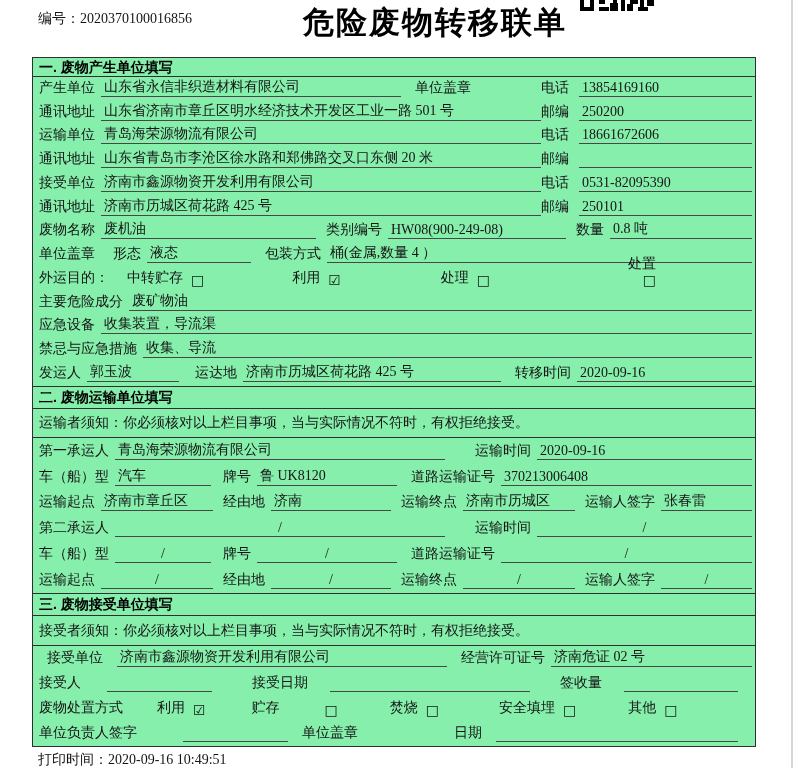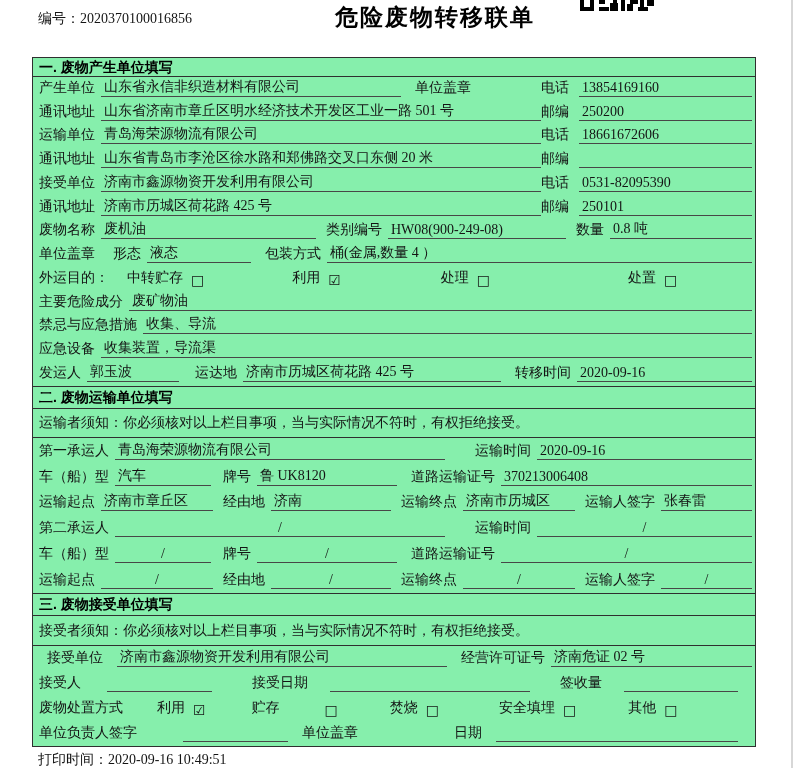--- a/index.html
+++ b/index.html
@@ -5,21 +5,21 @@
   html,body{margin:0;padding:0;}
   body{
     width:796px;height:768px;background:#ffffff;position:relative;overflow:hidden;
     font-family:"Liberation Serif","DejaVu Serif",serif;font-size:14px;color:#141414;
   }
   .edge-line{position:absolute;right:3px;top:0;bottom:0;width:2px;background:#d7d7d7;}
   .serial{position:absolute;left:38px;top:10px;white-space:nowrap;}
   .doc-title{
     position:absolute;left:0;right:0;top:2px;text-align:center;padding-left:74px;
     font-family:"Liberation Sans","DejaVu Sans",sans-serif;font-weight:bold;
-    font-size:23px;letter-spacing:2px;color:#000;
+    font-size:31px;letter-spacing:2px;color:#000;
   }
   .qr{position:absolute;left:580px;top:0;width:74px;height:11px;}
   .tbl{
     position:absolute;left:32px;top:57px;width:724px;height:690px;box-sizing:border-box;
     border:1px solid #2f2f2f;display:flex;flex-direction:column;background:#86efac;
   }
   .sec-h{
     flex:none;box-sizing:border-box;border-bottom:1px solid #2f2f2f;
     font-family:"Liberation Sans","DejaVu Sans",sans-serif;font-weight:bold;font-size:14px;
     padding:1px 6px 0 6px;display:flex;align-items:center;color:#000;
@@ -46,21 +46,21 @@
   .rg .l{margin-right:10px;}
   .rg .v{flex:1 1 auto;}
   .w92{width:92px;} .w96{width:96px;} .w105{width:105px;} .w104{width:104px;}
   .w112{width:112px;} .w120{width:120px;} .w140{width:140px;} .w150{width:150px;}
   .w178{width:178px;} .w200{width:200px;} .w215{width:215px;} .w258{width:258px;}
   .w300{width:300px;} .w330{width:330px;}
   .ml8{margin-left:8px;} .ml10{margin-left:10px;} .ml12{margin-left:12px;}
   .ml14{margin-left:14px;} .ml16{margin-left:16px;} .ml20{margin-left:20px;}
   .ml28{margin-left:28px;} .ml30{margin-left:30px;} .ml40{margin-left:40px;}
   .ml46{margin-left:46px;gap:37px;} .ml52{margin-left:52px;} .ml60{margin-left:60px;}
-  .ml88{margin-left:88px;} .ml100{margin-left:100px;} .ml138{margin-left:138px;}
+  .ml88{margin-left:88px;} .ml100{margin-left:100px;} .ml138{margin-left:138px;flex-direction:column;}
   .mr14{margin-right:14px;}
   .sp90{width:90px;flex:none;}
   .opt{display:flex;align-items:flex-end;white-space:nowrap;flex:none;}
   .box{margin-left:8px;font-family:"DejaVu Sans",sans-serif;font-size:14px;line-height:1;}
   .print-line{position:absolute;left:38px;top:751px;white-space:nowrap;}
 </style>
 </head>
 <body>
 
 <div class="edge-line"></div>
@@ -185,27 +185,27 @@
         <span class="box">□</span>
       </span>
     </div>
 
     <div class="r">
       <span class="l">主要危险成分</span>
       <span class="v f1">废矿物油</span>
     </div>
 
     <div class="r">
+      <span class="l">应急设备</span>
+      <span class="v f1">收集装置，导流渠</span>
+    </div>
+
+    <div class="r">
       <span class="l">禁忌与应急措施</span>
       <span class="v f1">收集、导流</span>
-    </div>
-
-    <div class="r">
-      <span class="l">应急设备</span>
-      <span class="v f1">收集装置，导流渠</span>
     </div>
 
     <div class="r">
       <span class="l">发运人</span>
       <span class="v w92">郭玉波</span>
       <span class="l ml16">运达地</span>
       <span class="v w258">济南市历城区荷花路 425 号</span>
       <span class="l ml14">转移时间</span>
       <span class="v f1">2020-09-16</span>
     </div>

